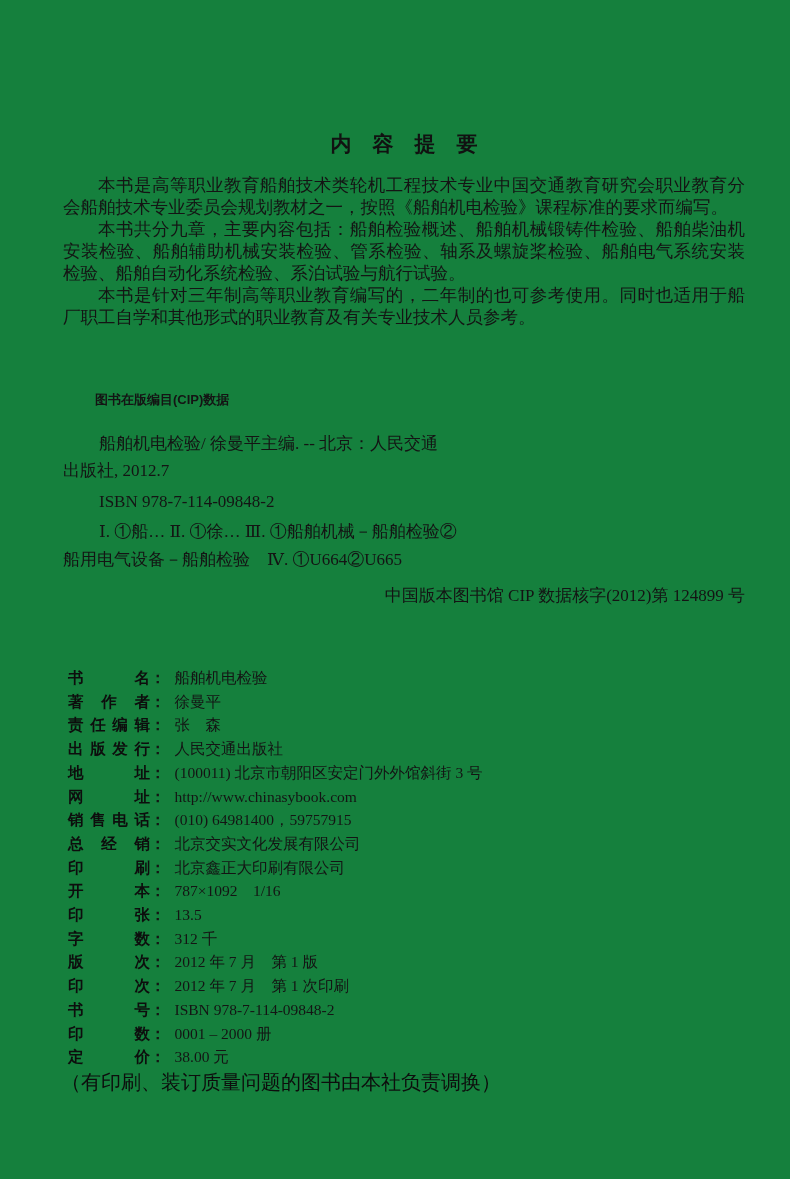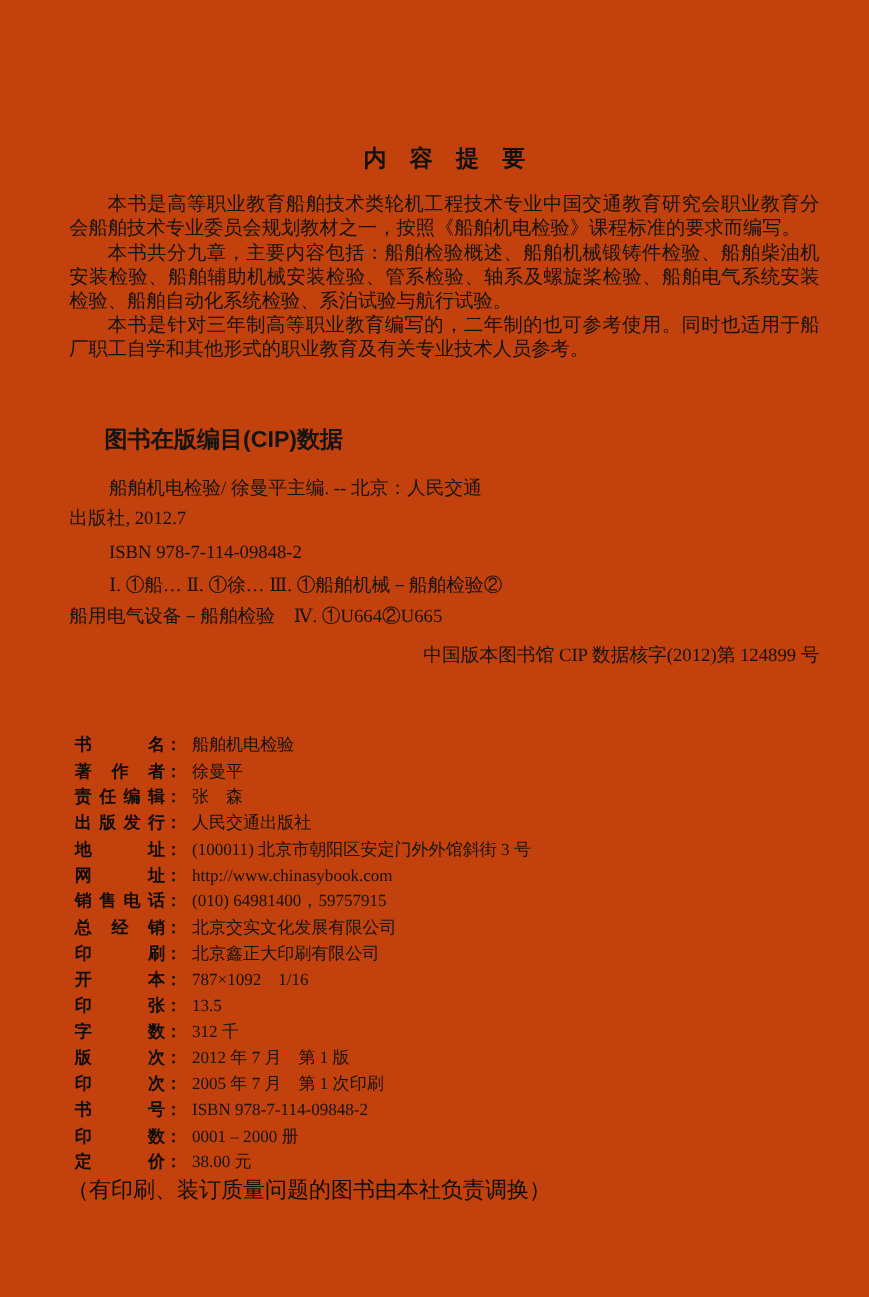--- a/index.html
+++ b/index.html
@@ -1,20 +1,20 @@
 <!DOCTYPE html>
 <html lang="zh"><head>
 <meta charset="utf-8">
 <style>
   html,body{margin:0;padding:0;background:#e8e8e8;}
   .page{
     position:relative;
     width:790px;height:1179px;
     margin:0 auto;
-    background:#c2410c;
+    background:#15803d;
     color:#141414;
     font-family:"Liberation Serif","DejaVu Serif",serif;
     overflow:hidden;
   }
   
   .summary-title{
     position:absolute;top:130px;left:63px;width:682px;
     text-align:center;
     font-family:"Liberation Sans","DejaVu Sans",sans-serif;
     font-weight:bold;font-size:21px;color:#111;
@@ -24,21 +24,21 @@
     font-size:17.5px;line-height:22px;text-align:justify;
   }
   .summary-body p{margin:0;text-indent:2em;}
   
   .cip{
     position:absolute;top:386px;left:63px;width:682px;
     font-size:17px;line-height:27.5px;
   }
   .cip-heading{
     font-family:"Liberation Sans","DejaVu Sans",sans-serif;
-    font-weight:bold;font-size:21px;
+    font-weight:bold;font-size:13px;
     margin-left:32px;margin-bottom:16px;
   }
   .cip-line{white-space:pre-wrap;}
   .cip-line.indent{padding-left:36px;}
   .cip-line.gap{margin-top:3px;}
   .cip-line.gap2{margin-top:9px;text-align:right;}
   
   .colophon{
     position:absolute;top:666px;left:68px;width:700px;
     font-size:15.5px;line-height:23.7px;
@@ -168,21 +168,21 @@
     <div class="row">
       <span class="label">
           <span>版</span>
           <span>次</span>
         </span><span class="colon">：</span><span class="value">2012 年 7 月　第 1 版</span>
     </div>
     <div class="row">
       <span class="label">
           <span>印</span>
           <span>次</span>
-        </span><span class="colon">：</span><span class="value">2005 年 7 月　第 1 次印刷</span>
+        </span><span class="colon">：</span><span class="value">2012 年 7 月　第 1 次印刷</span>
     </div>
     <div class="row">
       <span class="label">
           <span>书</span>
           <span>号</span>
         </span><span class="colon">：</span><span class="value">ISBN 978-7-114-09848-2</span>
     </div>
     <div class="row">
       <span class="label">
           <span>印</span>

